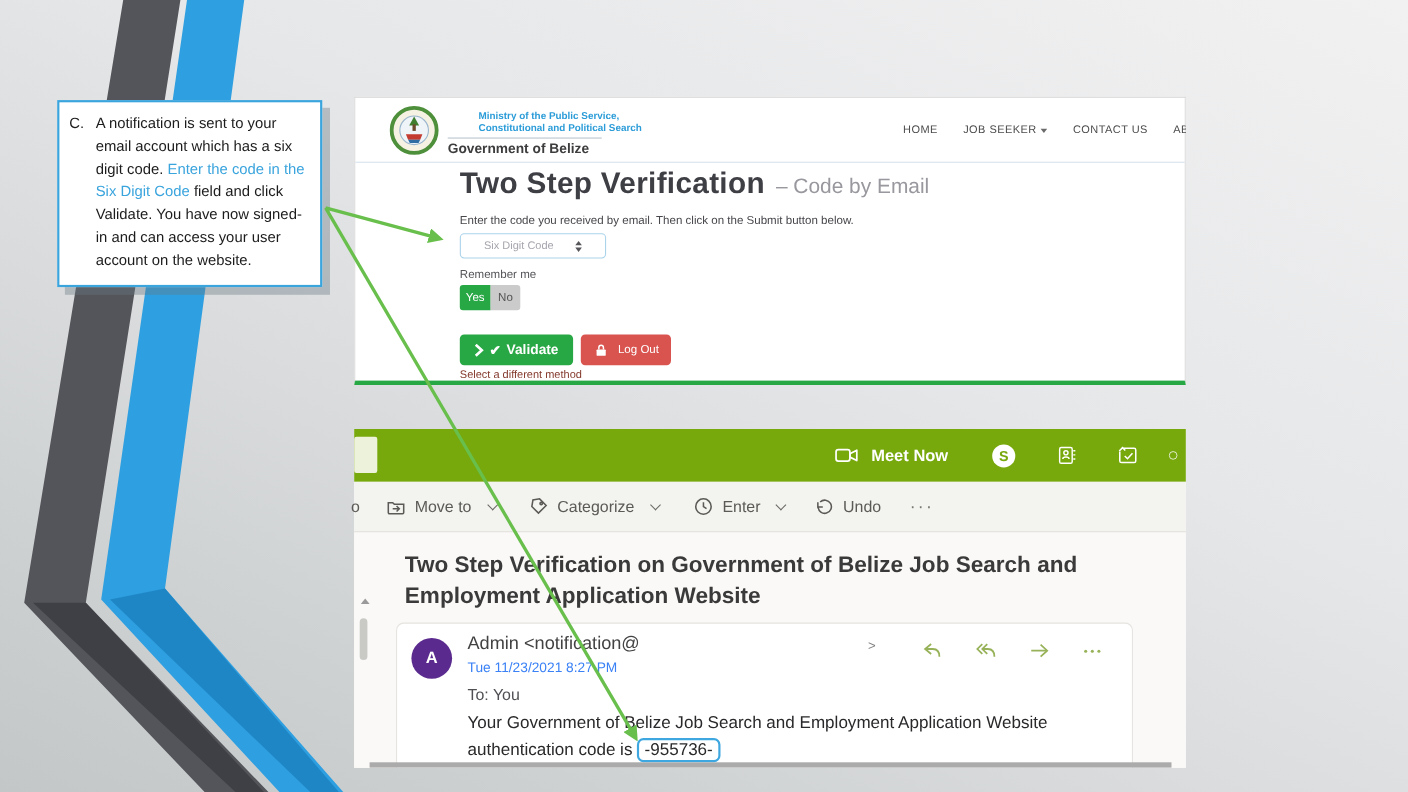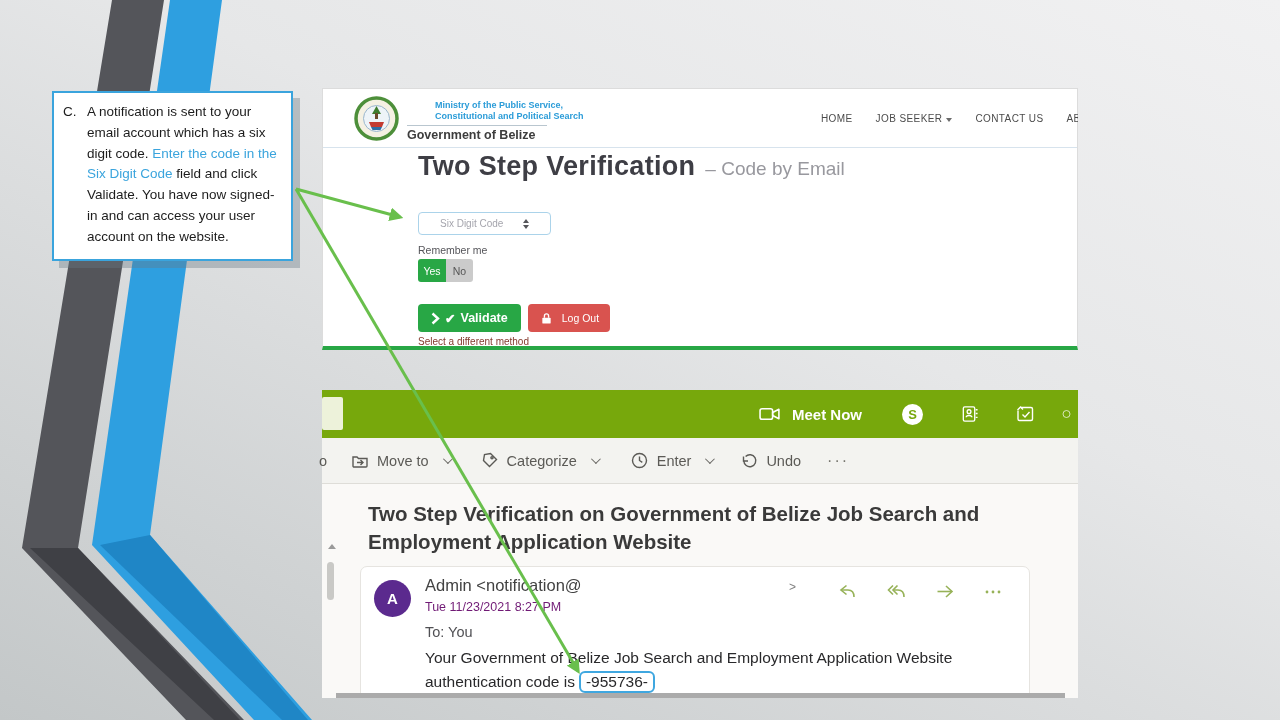--- a/index.html
+++ b/index.html
@@ -87,21 +87,21 @@
   .subject { position:absolute; left:46px; top:16px; width:660px; font-size:20.5px; font-weight:bold;
              color:#3a3a3a; line-height:27.5px; }
   .msg-card { position:absolute; left:38px; top:82px; width:670px; height:140px; background:#fff;
               border:1px solid #e6e4e0; border-radius:7px; }
   .avatar { position:absolute; left:13px; top:13px; width:37px; height:37px; border-radius:50%;
             background:#5b2a8e; color:#fff; font-size:15px; font-weight:bold;
             display:flex; align-items:center; justify-content:center; }
   .sender { position:absolute; left:64px; top:9px; font-size:16.5px; color:#424242; }
   .msg-expand { position:absolute; left:428px; top:13px; font-size:12px; color:#808080; }
   .msg-icons { position:absolute; right:26px; top:15px; display:flex; gap:27px; color:#97b258; align-items:center; }
-  .msg-date { position:absolute; left:64px; top:33px; font-size:12.5px; color:#701a75; }
+  .msg-date { position:absolute; left:64px; top:33px; font-size:12.5px; color:#3b82f6; }
   .msg-to { position:absolute; left:64px; top:57px; font-size:14.5px; color:#505054; }
   .msg-body { position:absolute; left:64px; top:80px; font-size:15.5px; color:#29292b; line-height:22px; }
   .msg-body .ln { white-space:nowrap; }
   .ln2 { display:flex; align-items:center; margin-top:2px; }
   .code-chip { margin-left:4px; height:22px; padding:0 5px; border:2px solid #3fa7e0; border-radius:6px;
                display:flex; align-items:center; }
   .graybar { position:absolute; left:14px; right:13px; bottom:0; height:5px; background:#ababab; }
 
   svg.icon { display:block; }
 </style>
@@ -143,20 +143,21 @@
         <span>CONTACT US</span>
         <span>ABOUT US</span>
 
       </div>
     </div>
 
     <div class="site-h1row">
       <span class="site-h1">Two Step Verification</span>
       <span class="site-h1s">– Code by Email</span>
     </div>
+    <div class="site-instr">Enter the code you received by email. Then click on the Submit button below.</div>
 
     <div class="code-input">
       <span class="ph">Six Digit Code</span>
       <span class="spinner">
           <span class="spin-up"></span>
           <span class="spin-dn"></span>
         </span>
     </div>
 
     <div class="remember">Remember me</div>

